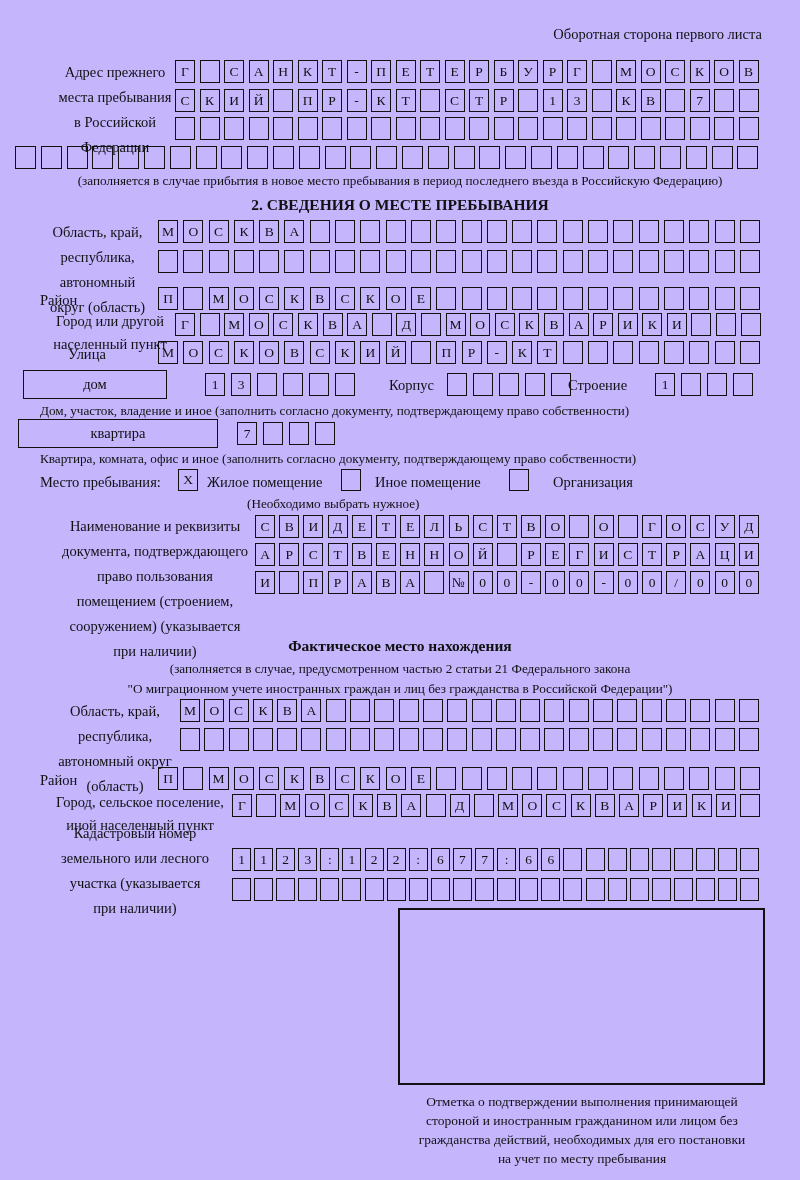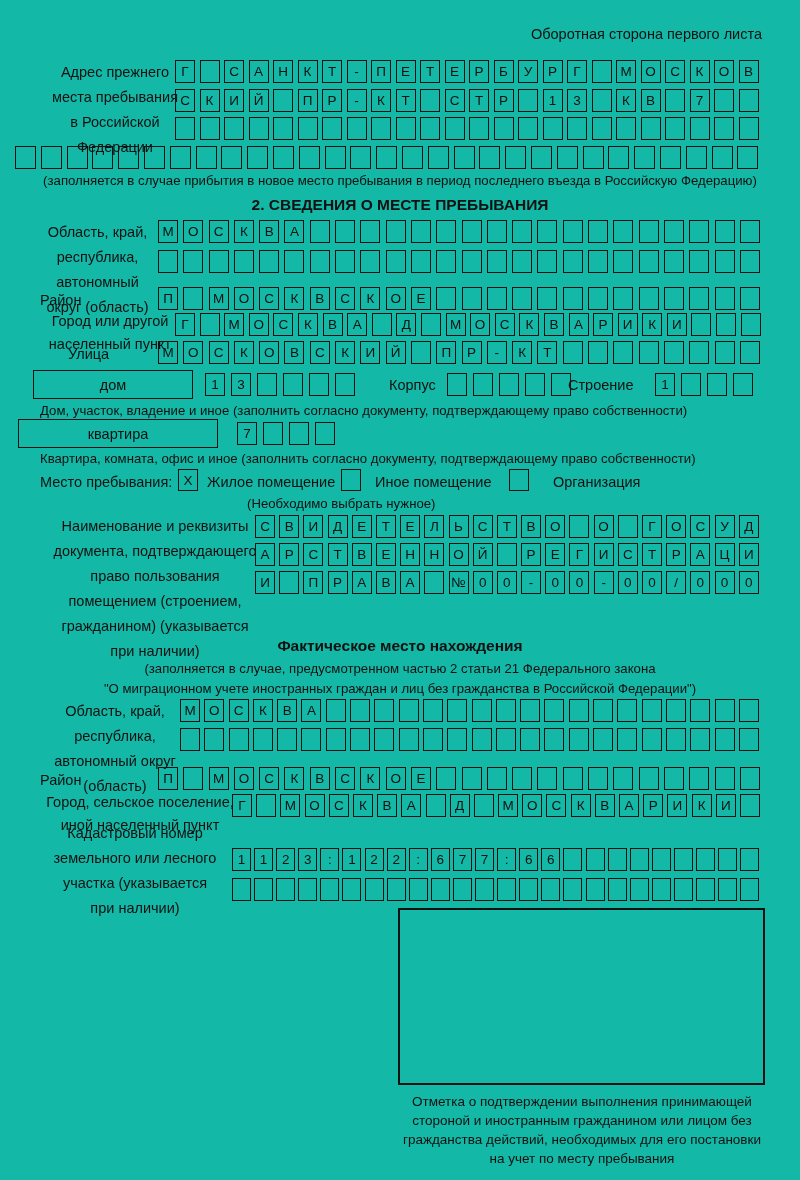--- a/index.html
+++ b/index.html
@@ -1,17 +1,17 @@
 <!DOCTYPE html>
 <html><head>
 <meta charset="utf-8">
 <style>
   html,body{margin:0;padding:0;background:#fff;}
-  .page{position:relative;width:800px;height:1180px;background:#14b8a6;
-        font-family:Liberation Sans, sans-serif;color:#111;overflow:hidden;}
+  .page{position:relative;width:800px;height:1180px;background:#c4b5fd;
+        font-family:Liberation Serif, serif;color:#111;overflow:hidden;}
   .lbl{position:absolute;font-size:14.5px;line-height:25px;text-align:center;}
   .lbl1{position:absolute;font-size:14.5px;line-height:18px;white-space:nowrap;}
   .note{position:absolute;font-size:13.2px;white-space:nowrap;}
   .cnote{position:absolute;left:0;width:100%;text-align:center;font-size:13.2px;}
   .title{position:absolute;left:0;width:100%;text-align:center;font-weight:bold;font-size:15.5px;}
   .row{position:absolute;display:flex;}
   .cell{flex:0 0 auto;width:20px;height:23px;border:1.5px solid #111;box-sizing:border-box;
         display:flex;align-items:center;justify-content:center;font-size:13.5px;line-height:1;}
   .p245 .cell{margin-right:4.5px;}
   .p253 .cell{margin-right:5.3px;}
@@ -295,21 +295,21 @@
       <span class="cell"></span>
       <span class="cell"></span>
       <span class="cell"></span>
       <span class="cell"></span>
       <span class="cell"></span>
       <span class="cell"></span>
       <span class="cell"></span>
       <span class="cell"></span>
     </div>
 
-  <div class="wbox" style="left:33px;top:370px;width:160px;height:29px;">дом</div>
+  <div class="wbox" style="left:23px;top:370px;width:144px;height:29px;">дом</div>
   <div class="row p260" style="left:205px;top:373px;">
       <span class="cell">1</span>
       <span class="cell">3</span>
       <span class="cell"></span>
       <span class="cell"></span>
       <span class="cell"></span>
       <span class="cell"></span>
     </div>
   <div class="lbl1" style="left:389px;top:376px;">Корпус</div>
   <div class="row p260" style="left:447px;top:373px;">
@@ -344,21 +344,21 @@
   <div class="lbl1" style="left:375px;top:473px;">Иное помещение</div>
   <div class="chk" style="left:509px;top:469px;"></div>
   <div class="lbl1" style="left:553px;top:473px;">Организация</div>
   <div class="note" style="left:247px;top:496px;">(Необходимо выбрать нужное)</div>
 
   <div class="lbl" style="left:40px;top:514px;width:230px;">
       <div>Наименование и реквизиты</div>
       <div>документа, подтверждающего</div>
       <div>право пользования</div>
       <div>помещением (строением,</div>
-      <div>гражданином) (указывается</div>
+      <div>сооружением) (указывается</div>
       <div>при наличии)</div>
     </div>
   <div class="row p242" style="left:255px;top:515px;">
       <span class="cell">С</span>
       <span class="cell">В</span>
       <span class="cell">И</span>
       <span class="cell">Д</span>
       <span class="cell">Е</span>
       <span class="cell">Т</span>
       <span class="cell">Е</span>

